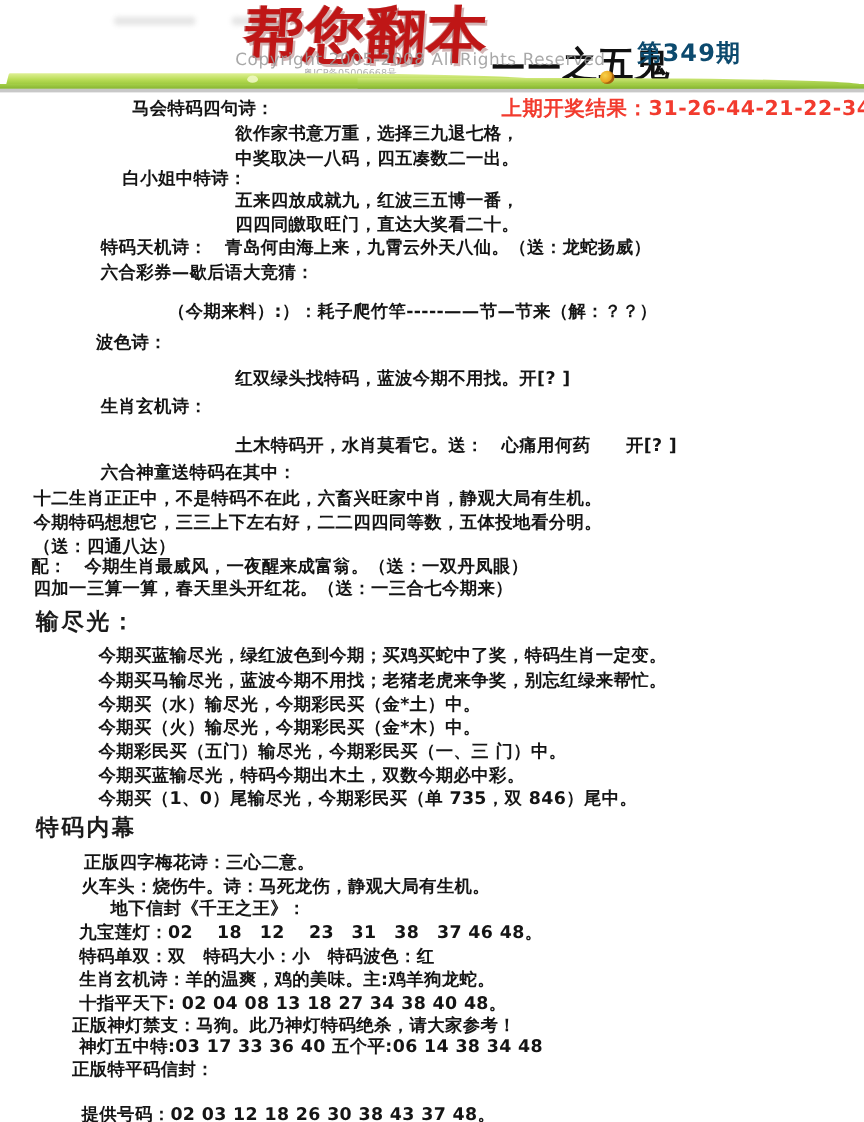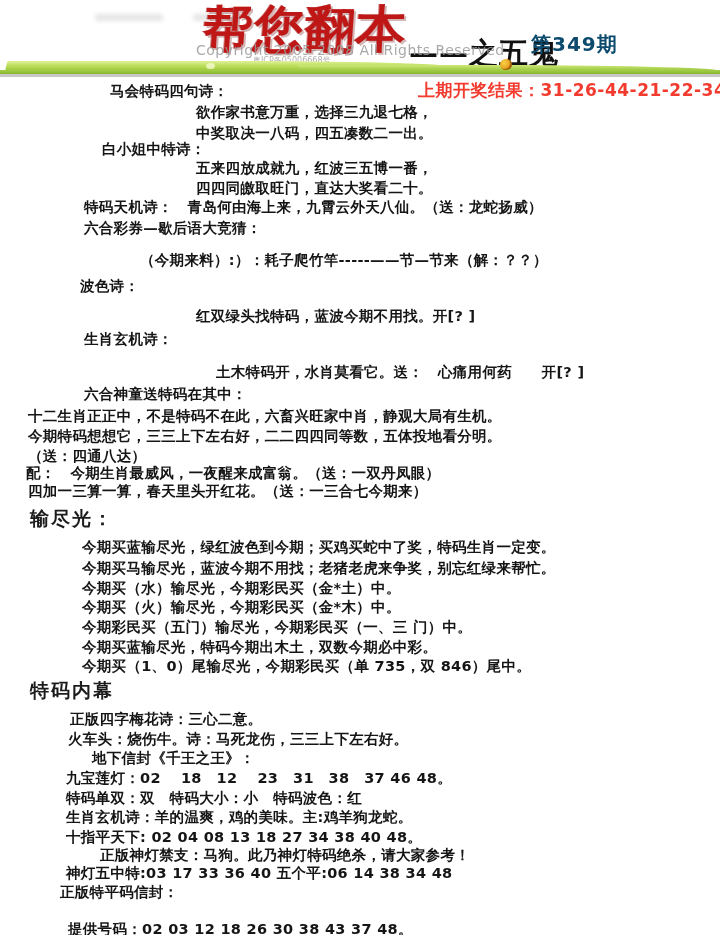--- a/index.html
+++ b/index.html
@@ -113,41 +113,41 @@
     <div class="line" style="left: 196px; top: 124px;">中奖取决一八码，四五凑数二一出。</div>
     <div class="line" style="left: 102px; top: 140px;">白小姐中特诗：</div>
     <div class="line" style="left: 196px; top: 159px;">五来四放成就九，红波三五博一番，</div>
     <div class="line" style="left: 196px; top: 179px;">四四同皦取旺门，直达大奖看二十。</div>
     <div class="line" style="left: 84px; top: 198px;">特码天机诗：　青岛何由海上来，九霄云外天八仙。（送：龙蛇扬威）</div>
     <div class="line" style="left: 84px; top: 219px;">六合彩券—歇后语大竞猜：</div>
     <div class="line" style="left: 140px; top: 251px;">（今期来料）:）：耗子爬竹竿-----——节—节来（解：？？）</div>
     <div class="line" style="left: 80px; top: 277px;">波色诗：</div>
     <div class="line" style="left: 196px; top: 307px;">红双绿头找特码，蓝波今期不用找。开[? ]</div>
     <div class="line" style="left: 84px; top: 330px;">生肖玄机诗：</div>
-    <div class="line" style="left: 196px; top: 363px; margin-left: 20px;">土木特码开，水肖莫看它。送：　心痛用何药　　开[? ]</div>
+    <div class="line" style="left: 196px; top: 363px;">土木特码开，水肖莫看它。送：　心痛用何药　　开[? ]</div>
     <div class="line" style="left: 84px; top: 385px;">六合神童送特码在其中：</div>
     <div class="line" style="left: 28px; top: 407px;">十二生肖正正中，不是特码不在此，六畜兴旺家中肖，静观大局有生机。</div>
     <div class="line" style="left: 28px; top: 427px;">今期特码想想它，三三上下左右好，二二四四同等数，五体投地看分明。</div>
     <div class="line" style="left: 28px; top: 447px;">（送：四通八达）</div>
     <div class="line" style="left: 26px; top: 464px;">配：　今期生肖最威风，一夜醒来成富翁。（送：一双丹凤眼）</div>
     <div class="line" style="left: 28px; top: 482px;">四加一三算一算，春天里头开红花。（送：一三合七今期来）</div>
     <div class="line heading" style="left: 30px; top: 506px;">输尽光：</div>
     <div class="line" style="left: 82px; top: 538px;">今期买蓝输尽光，绿红波色到今期；买鸡买蛇中了奖，特码生肖一定变。</div>
     <div class="line" style="left: 82px; top: 559px;">今期买马输尽光，蓝波今期不用找；老猪老虎来争奖，别忘红绿来帮忙。</div>
     <div class="line" style="left: 82px; top: 579px;">今期买（水）输尽光，今期彩民买（金*土）中。</div>
     <div class="line" style="left: 82px; top: 598px;">今期买（火）输尽光，今期彩民买（金*木）中。</div>
     <div class="line" style="left: 82px; top: 618px;">今期彩民买（五门）输尽光，今期彩民买（一、三 门）中。</div>
     <div class="line" style="left: 82px; top: 638px;">今期买蓝输尽光，特码今期出木土，双数今期必中彩。</div>
     <div class="line" style="left: 82px; top: 657px;">今期买（1、0）尾输尽光，今期彩民买（单 735，双 846）尾中。</div>
     <div class="line heading" style="left: 30px; top: 678px;">特码内幕</div>
     <div class="line" style="left: 70px; top: 710px;">正版四字梅花诗：三心二意。</div>
-    <div class="line" style="left: 68px; top: 730px;">火车头：烧伤牛。诗：马死龙伤，三三上下左右好。</div>
+    <div class="line" style="left: 68px; top: 730px;">火车头：烧伤牛。诗：马死龙伤，静观大局有生机。</div>
     <div class="line" style="left: 92px; top: 749px;">地下信封《千王之王》：</div>
     <div class="line" style="left: 66px; top: 769px;">九宝莲灯：02　 18　12 　23　31　38　37 46 48。</div>
     <div class="line" style="left: 66px; top: 789px;">特码单双：双　特码大小：小　特码波色：红</div>
     <div class="line" style="left: 66px; top: 808px;">生肖玄机诗：羊的温爽，鸡的美味。主:鸡羊狗龙蛇。</div>
     <div class="line" style="left: 66px; top: 828px;">十指平天下: 02 04 08 13 18 27 34 38 40 48。</div>
-    <div class="line" style="left: 60px; top: 846px; margin-left: 40px;">正版神灯禁支：马狗。此乃神灯特码绝杀，请大家参考！</div>
+    <div class="line" style="left: 60px; top: 846px;">正版神灯禁支：马狗。此乃神灯特码绝杀，请大家参考！</div>
     <div class="line" style="left: 66px; top: 864px;">神灯五中特:03 17 33 36 40 五个平:06 14 38 34 48</div>
     <div class="line" style="left: 60px; top: 883px;">正版特平码信封：</div>
     <div class="line" style="left: 66px; top: 945px; margin-top: 39px;">特码心想要找个“小姐”，平码“六”，本期：一六　。</div>
     <div class="line" style="left: 68px; top: 920px;">提供号码：02 03 12 18 26 30 38 43 37 48。</div>
   </div>
 
 </body></html>

